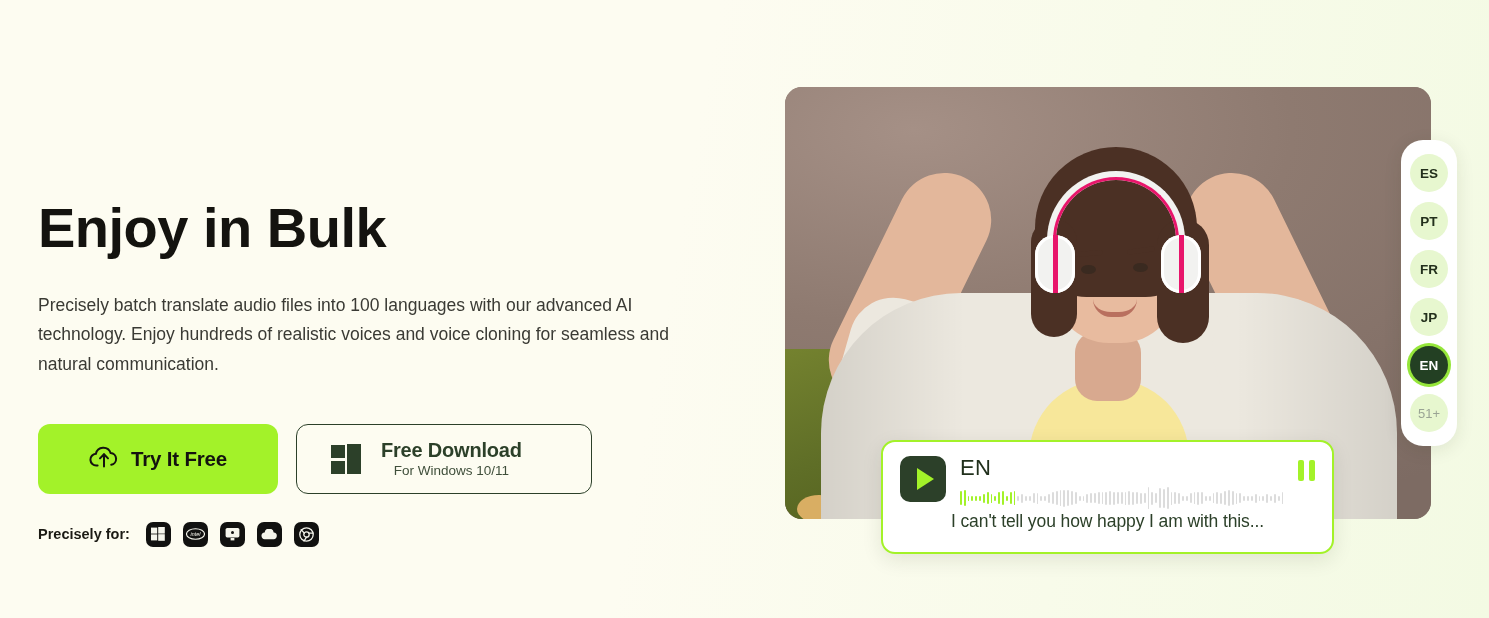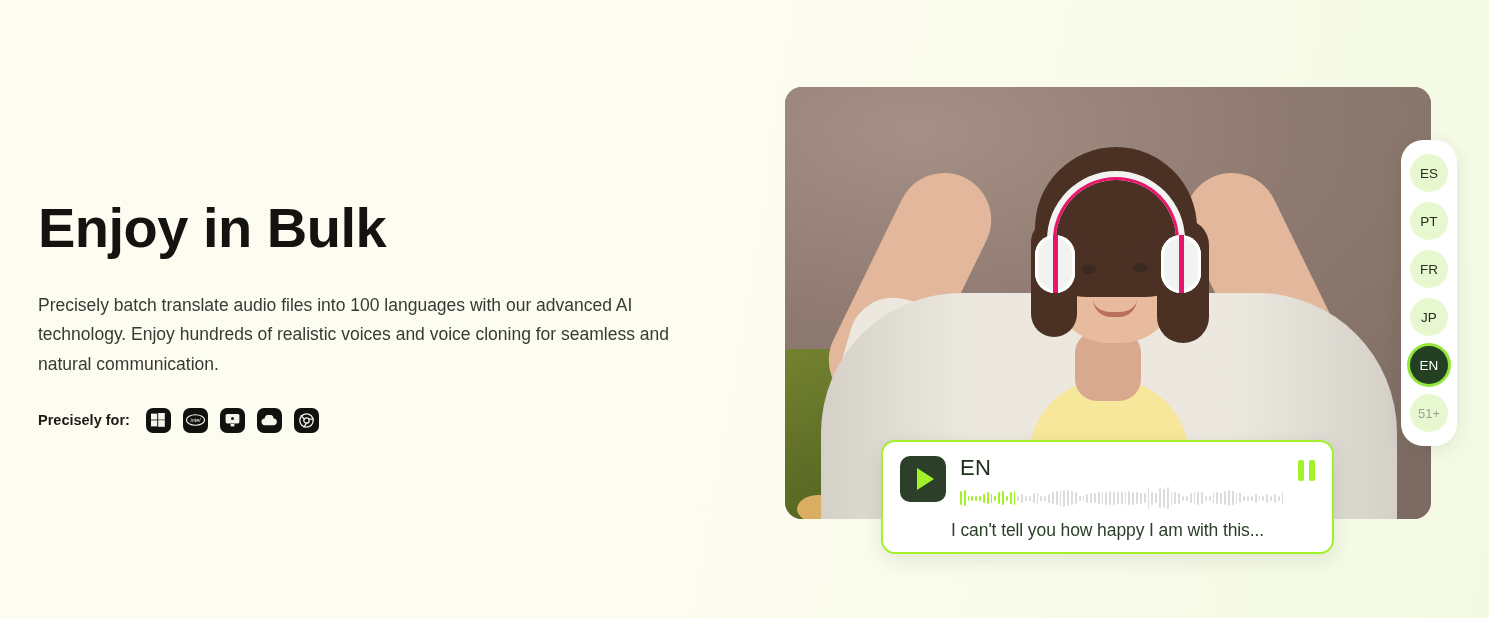--- a/index.html
+++ b/index.html
@@ -171,21 +171,21 @@
     position:absolute; left:1401px; top:140px; width:56px;
     background:#ffffff; border-radius:22px;
     padding:14px 0; display:flex; flex-direction:column;
     align-items:center; gap:10px;
     box-shadow:0 4px 18px rgba(40,50,20,.10);
   }
   .lang-chip {
     width:38px; height:38px; border-radius:50%;
     background:#e7f7cf; color:#23301c;
     display:flex; align-items:center; justify-content:center;
-    font-size:13.5px; font-weight:400; cursor:pointer;
+    font-size:13.5px; font-weight:700; cursor:pointer;
   }
   .lang-chip.active {
     background:#234023; color:#ffffff;
     box-shadow:0 0 0 3px #95e63a;
   }
   .lang-chip.more { color:#9aa494; font-weight:500; font-size:13px; }
 
   
   .player {
     position:absolute; left:881px; top:440px; width:453px; height:114px;
@@ -211,34 +211,58 @@
   }
   .wave { display:flex; align-items:center; gap:2px; height:22px; margin-top:8px; }
   .wave span { width:3px; border-radius:2px; background:#dcdcdc; display:block; }
   .wave span.on { background:#a3f229; }
   .pause-btn {
     display:flex; gap:5px; flex:none; margin-top:4px; cursor:pointer;
     background:none; border:none; padding:0;
   }
   .pause-btn i { width:6px; height:21px; background:#a3f229; border-radius:2px; display:block; }
   .caption {
-    margin-top:11px; text-align:center; font-size:17.5px;
+    margin-top:2px; text-align:center; font-size:17.5px;
     color:#2c4029; letter-spacing:-0.1px;
   }
 </style>
 </head>
 <body>
 
 <div class="left-col">
   <h1 class="headline">
     <br>
     <span>Enjoy in Bulk</span>
   </h1>
   <p class="subtext">Precisely batch translate audio files into 100 languages with our advanced AI technology. Enjoy hundreds of realistic voices and voice cloning for seamless and natural communication.</p>
 
+  <div class="cta-row">
+    <button class="btn-try">
+      <span>
+        <svg width="30" height="26" viewBox="0 0 30 26" fill="none">
+          <path d="M8.6 21.4h-1.1a5.8 5.8 0 0 1-.6-11.6A7.6 7.6 0 0 1 21.6 9a5.9 5.9 0 0 1 .6 11.7" stroke="#14130f" stroke-width="2" stroke-linecap="round" fill="none"></path>
+          <path d="M15 22.6V10.2M15 10.2l-4 4.2M15 10.2l4 4.2" stroke="#14130f" stroke-width="2" stroke-linecap="round" stroke-linejoin="round"></path>
+        </svg>
+      </span>
+      <span class="label">Try It Free</span>
+    </button>
+
+    <button class="btn-dl">
+      <span class="win-logo">
+        <i></i>
+          <i></i>
+          <i></i>
+          <i></i>
+      </span>
+      <span class="dl-text">
+        <span class="dl-main">Free Download</span>
+        <span class="dl-sub">For Windows 10/11</span>
+      </span>
+    </button>
+  </div>
 
   <div class="avail-row">
     <span class="avail-label">Precisely for:</span>
 
     <span class="plat">
       <svg width="14" height="14" viewBox="0 0 14 14">
         <rect x="0" y="0.6" width="6.2" height="6" fill="#f5f5ec"></rect>
         <rect x="7.2" y="0" width="6.6" height="6.6" fill="#f5f5ec"></rect>
         <rect x="0" y="7.4" width="6.2" height="6" fill="#f5f5ec"></rect>
         <rect x="7.2" y="7.2" width="6.6" height="6.6" fill="#f5f5ec"></rect>

